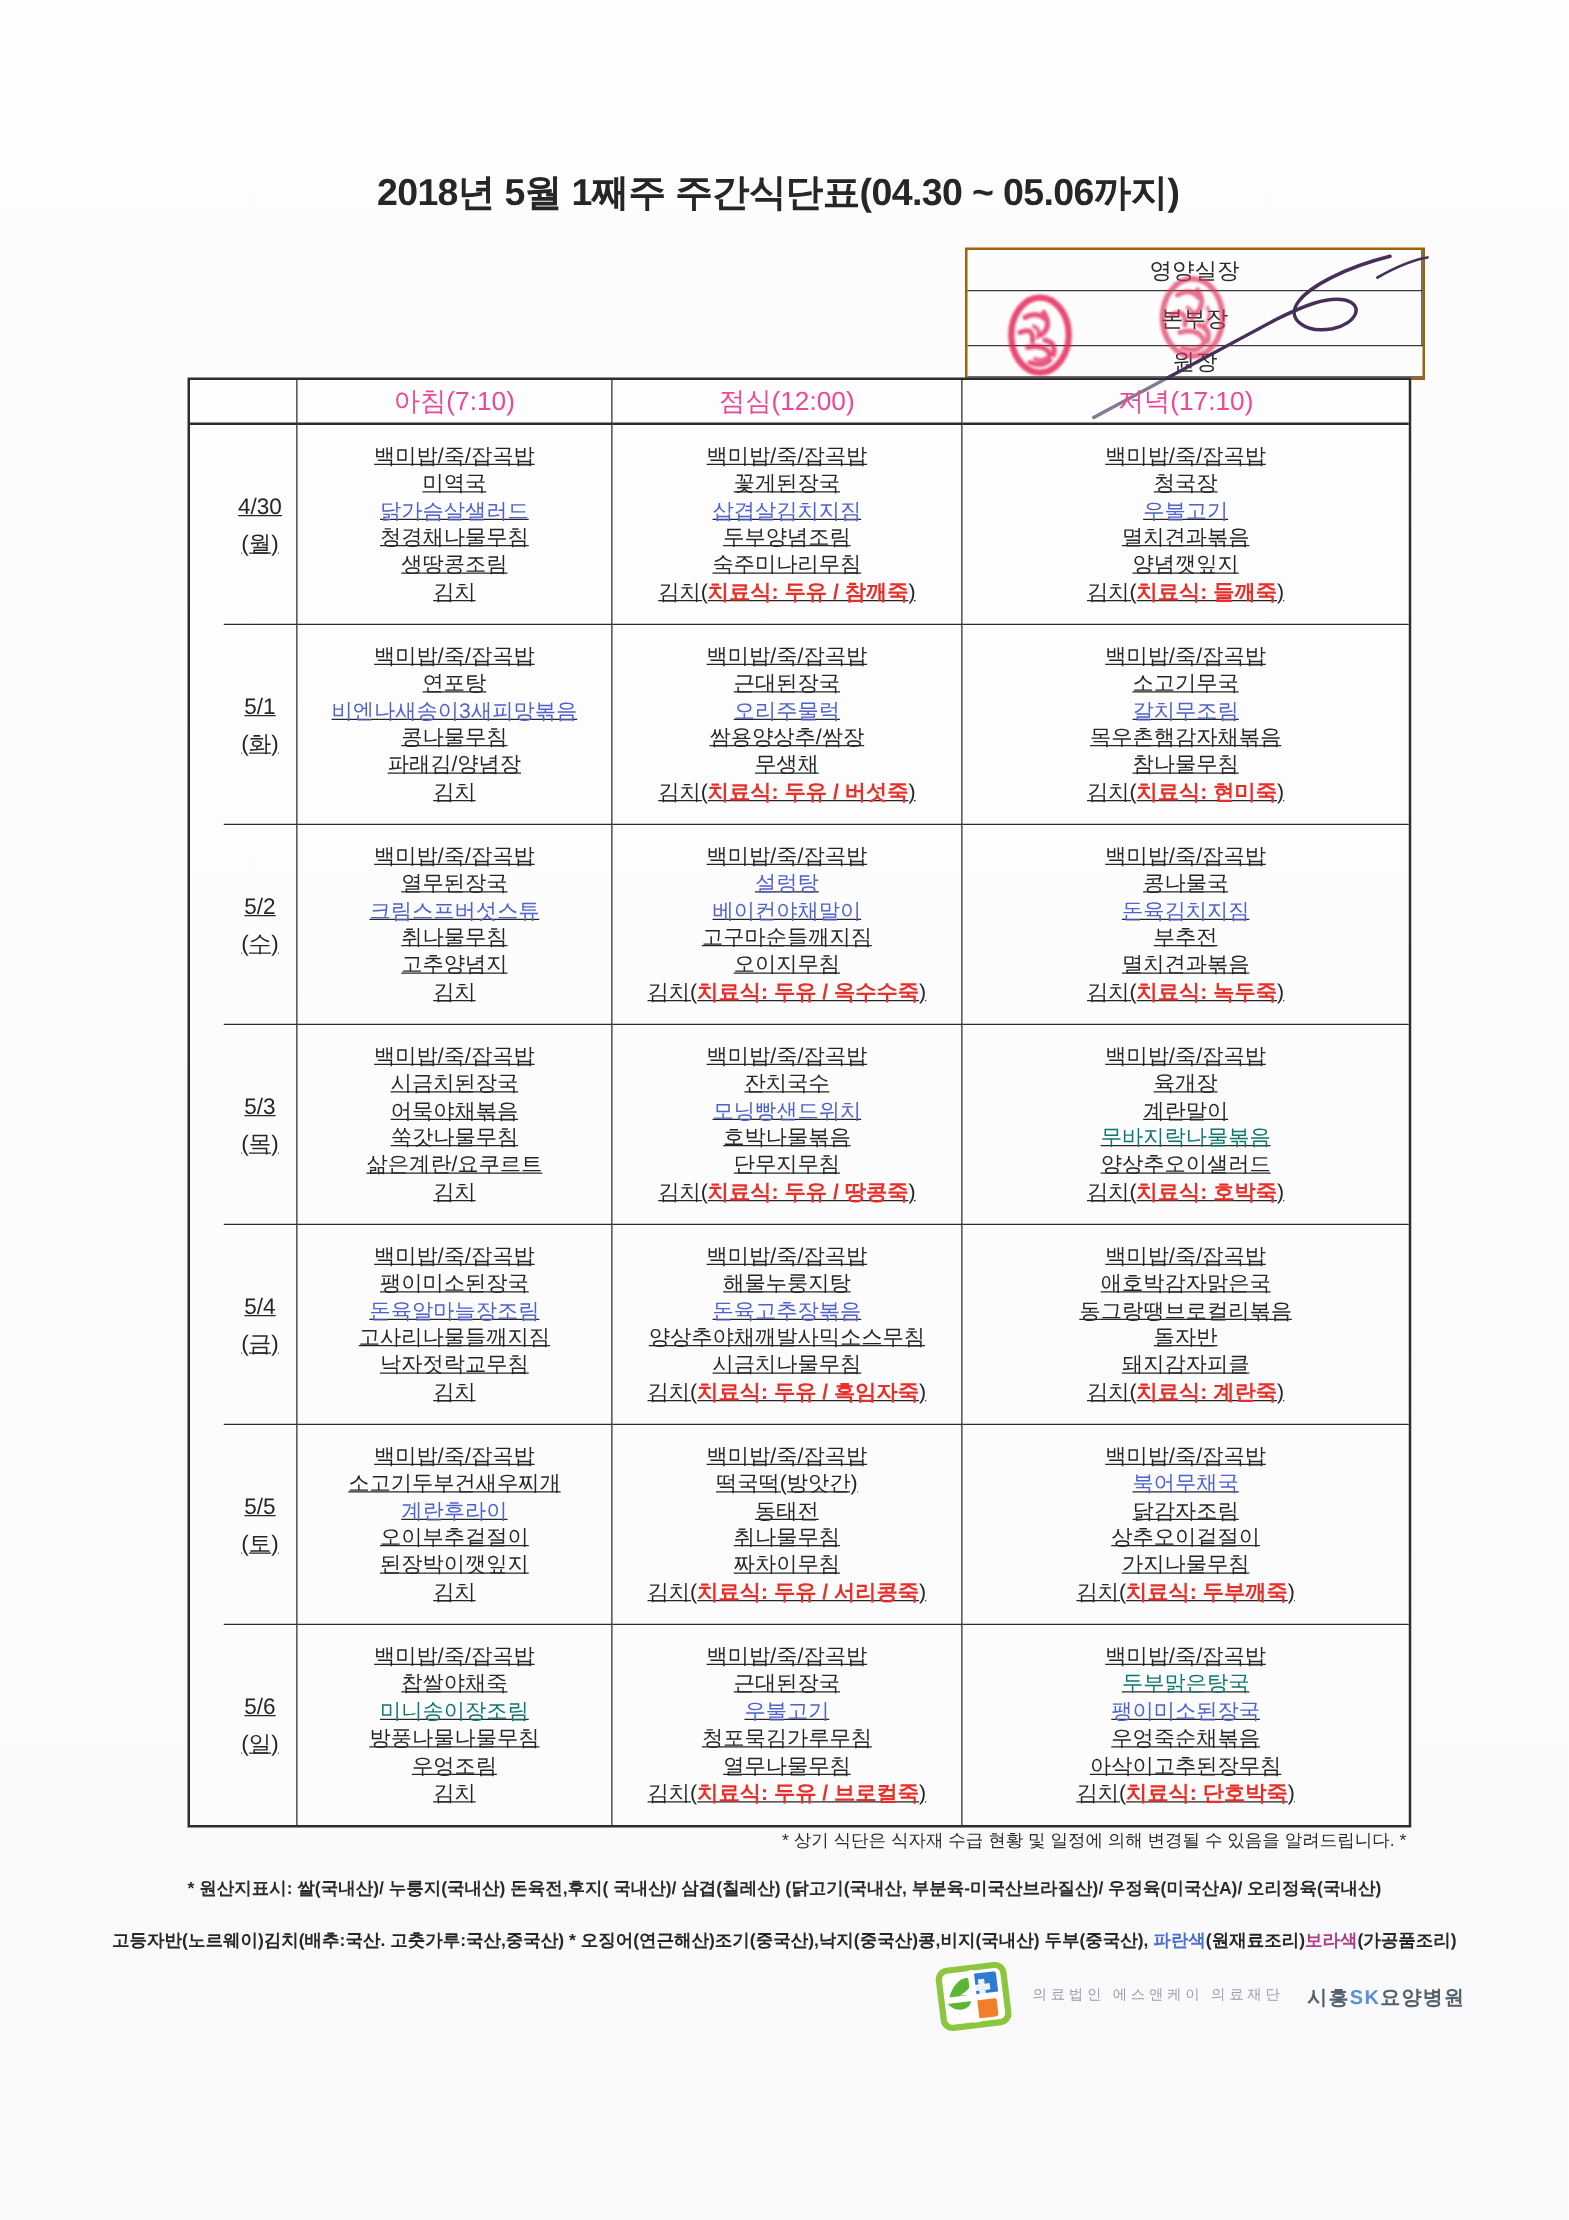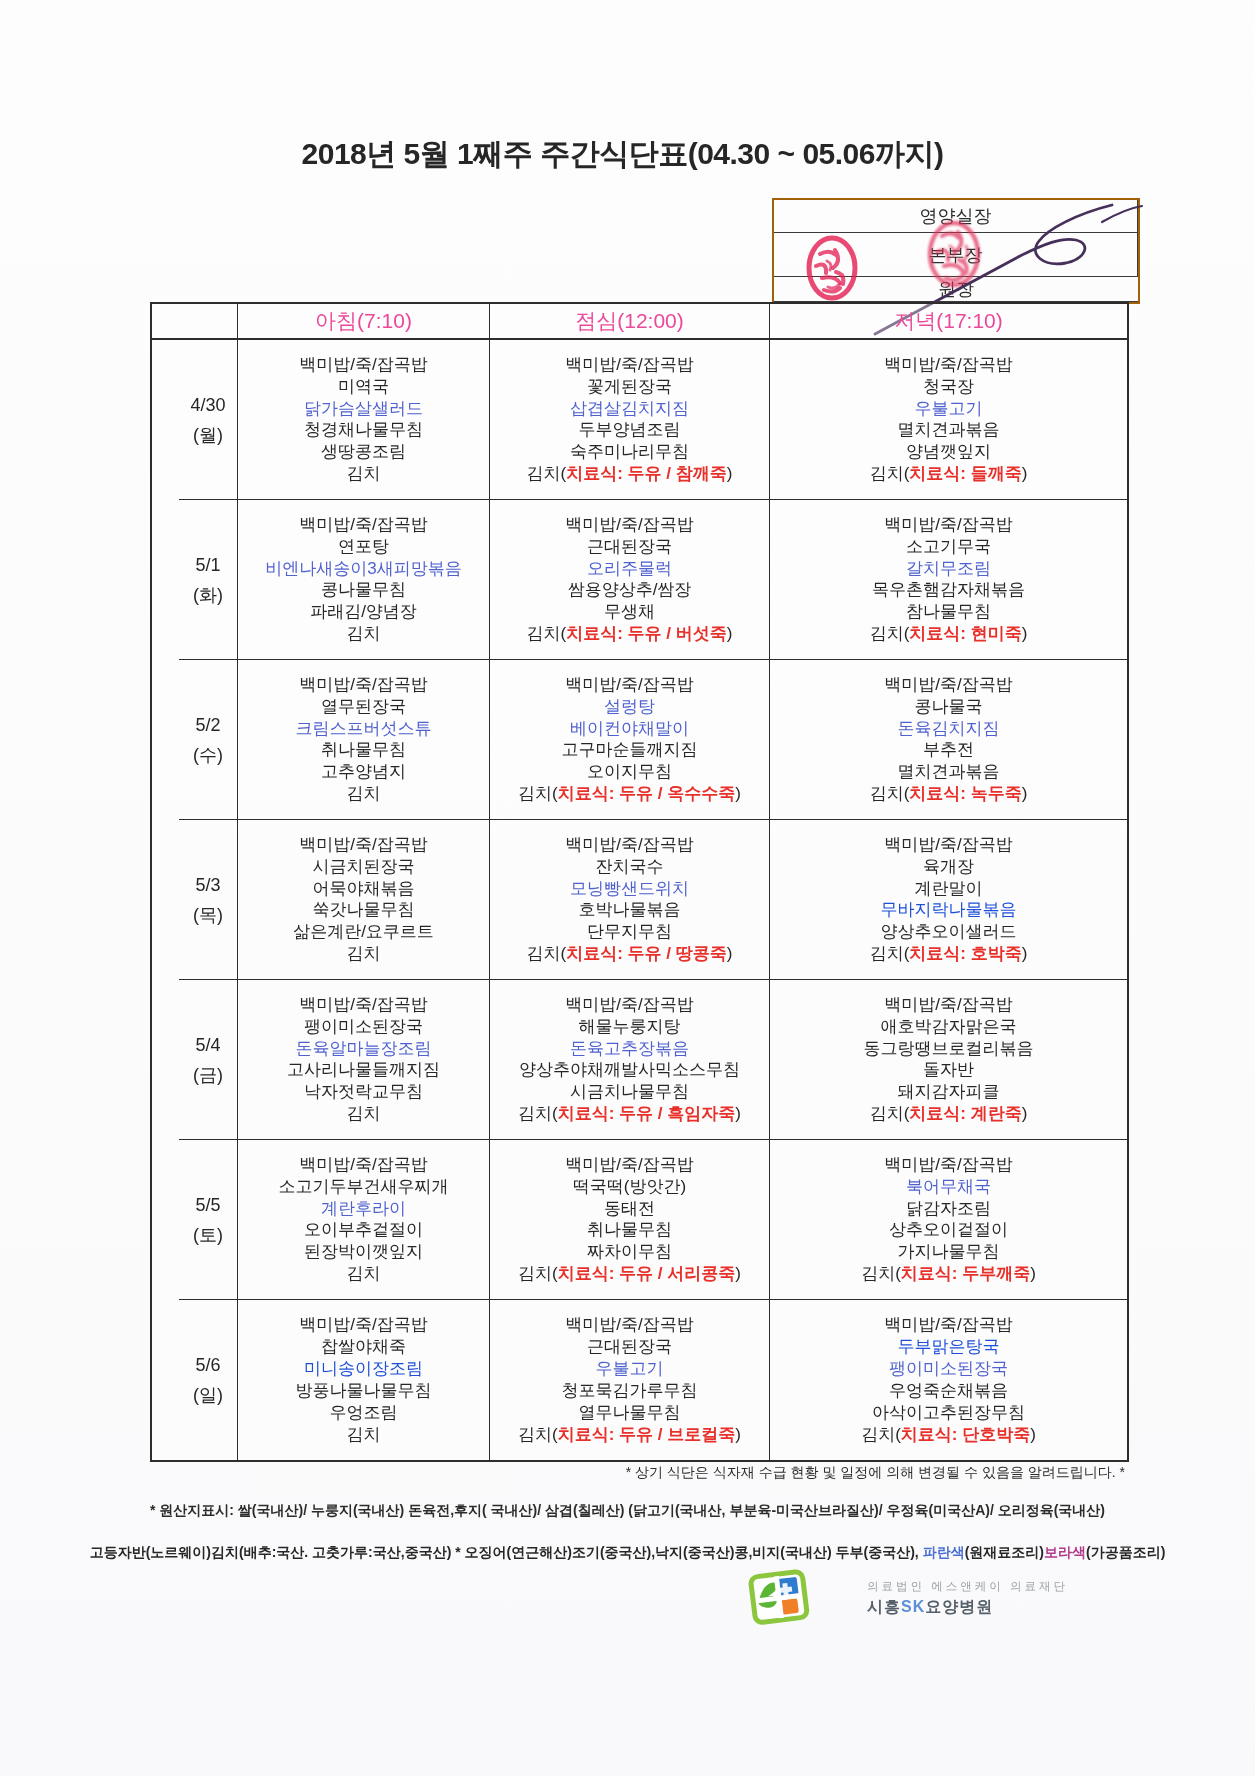--- a/index.html
+++ b/index.html
@@ -40,30 +40,30 @@
     display:grid;grid-template-columns:86px 252px 280px 357px;
   }
   .mt-header .cell{
     height:34px;display:flex;align-items:center;justify-content:center;
     font-size:21px;color:#ec4899;
     border-right:1.6px solid #2d2d2d;border-bottom:2.4px solid #2d2d2d;
   }
   .mt-body .cell{
     height:160px;border-right:1.6px solid #2d2d2d;border-bottom:1.8px solid #2d2d2d;
     display:flex;flex-direction:column;justify-content:space-evenly;align-items:center;
-    padding:13px 1px;box-sizing:border-box;
+    padding:13px 1px;box-sizing:border-box;text-decoration:underline;
   }
   .mt-row .cell:last-child{border-right:none;}
   .mt-body:last-child .cell{border-bottom:none;}
   .date-cell{gap:6px;justify-content:center !important;margin-left:27px;}
   .date-line{font-size:18px;color:#262626;line-height:24px;}
   .menu-line{font-size:17px;line-height:20px;white-space:nowrap;}
   .c-black{color:#262626;}
   .c-blue{color:#4f61ce;}
-  .c-purple{color:#1d4ed8;}
+  .c-purple{color:#0f766e;}
   .kimchi-line .red-part{color:#e8302a;font-weight:bold;}
   .kimchi-line .black-part{color:#262626;}
 
   
   .footer-note{
     position:absolute;left:150px;top:1464px;width:975px;text-align:right;
     font-size:14px;color:#2b2b2b;
   }
   .origin-line1{
     position:absolute;left:35px;top:1502px;width:1185px;text-align:center;
@@ -73,21 +73,21 @@
     position:absolute;left:20px;top:1544px;width:1215px;text-align:center;
     font-size:14px;font-weight:bold;color:#2b2b2b;
   }
   .origin-line2 .c-blue{color:#4a6fd2;}
   .origin-line2 .c-purple{color:#b03a8c;}
 
   
   .logo{
     position:absolute;left:748px;top:1568px;display:flex;align-items:center;gap:14px;
   }
-  .logo-texts{display:flex;flex-direction:column;gap:3px;margin-left:41px;}
+  .logo-texts{display:flex;flex-direction:row;gap:19px;}
   .logo-org{font-size:11.5px;color:#9aa0a6;letter-spacing:3px;}
   .logo-name{font-size:16px;font-weight:bold;letter-spacing:1px;}
   .logo-name .c-dark{color:#55606a;}
   .logo-name .c-blue{color:#5b8fd6;}
 </style>
 </head>
 <body>
 
 <div class="page-title">2018년 5월 1째주 주간식단표(04.30 ~ 05.06까지)</div>
 

